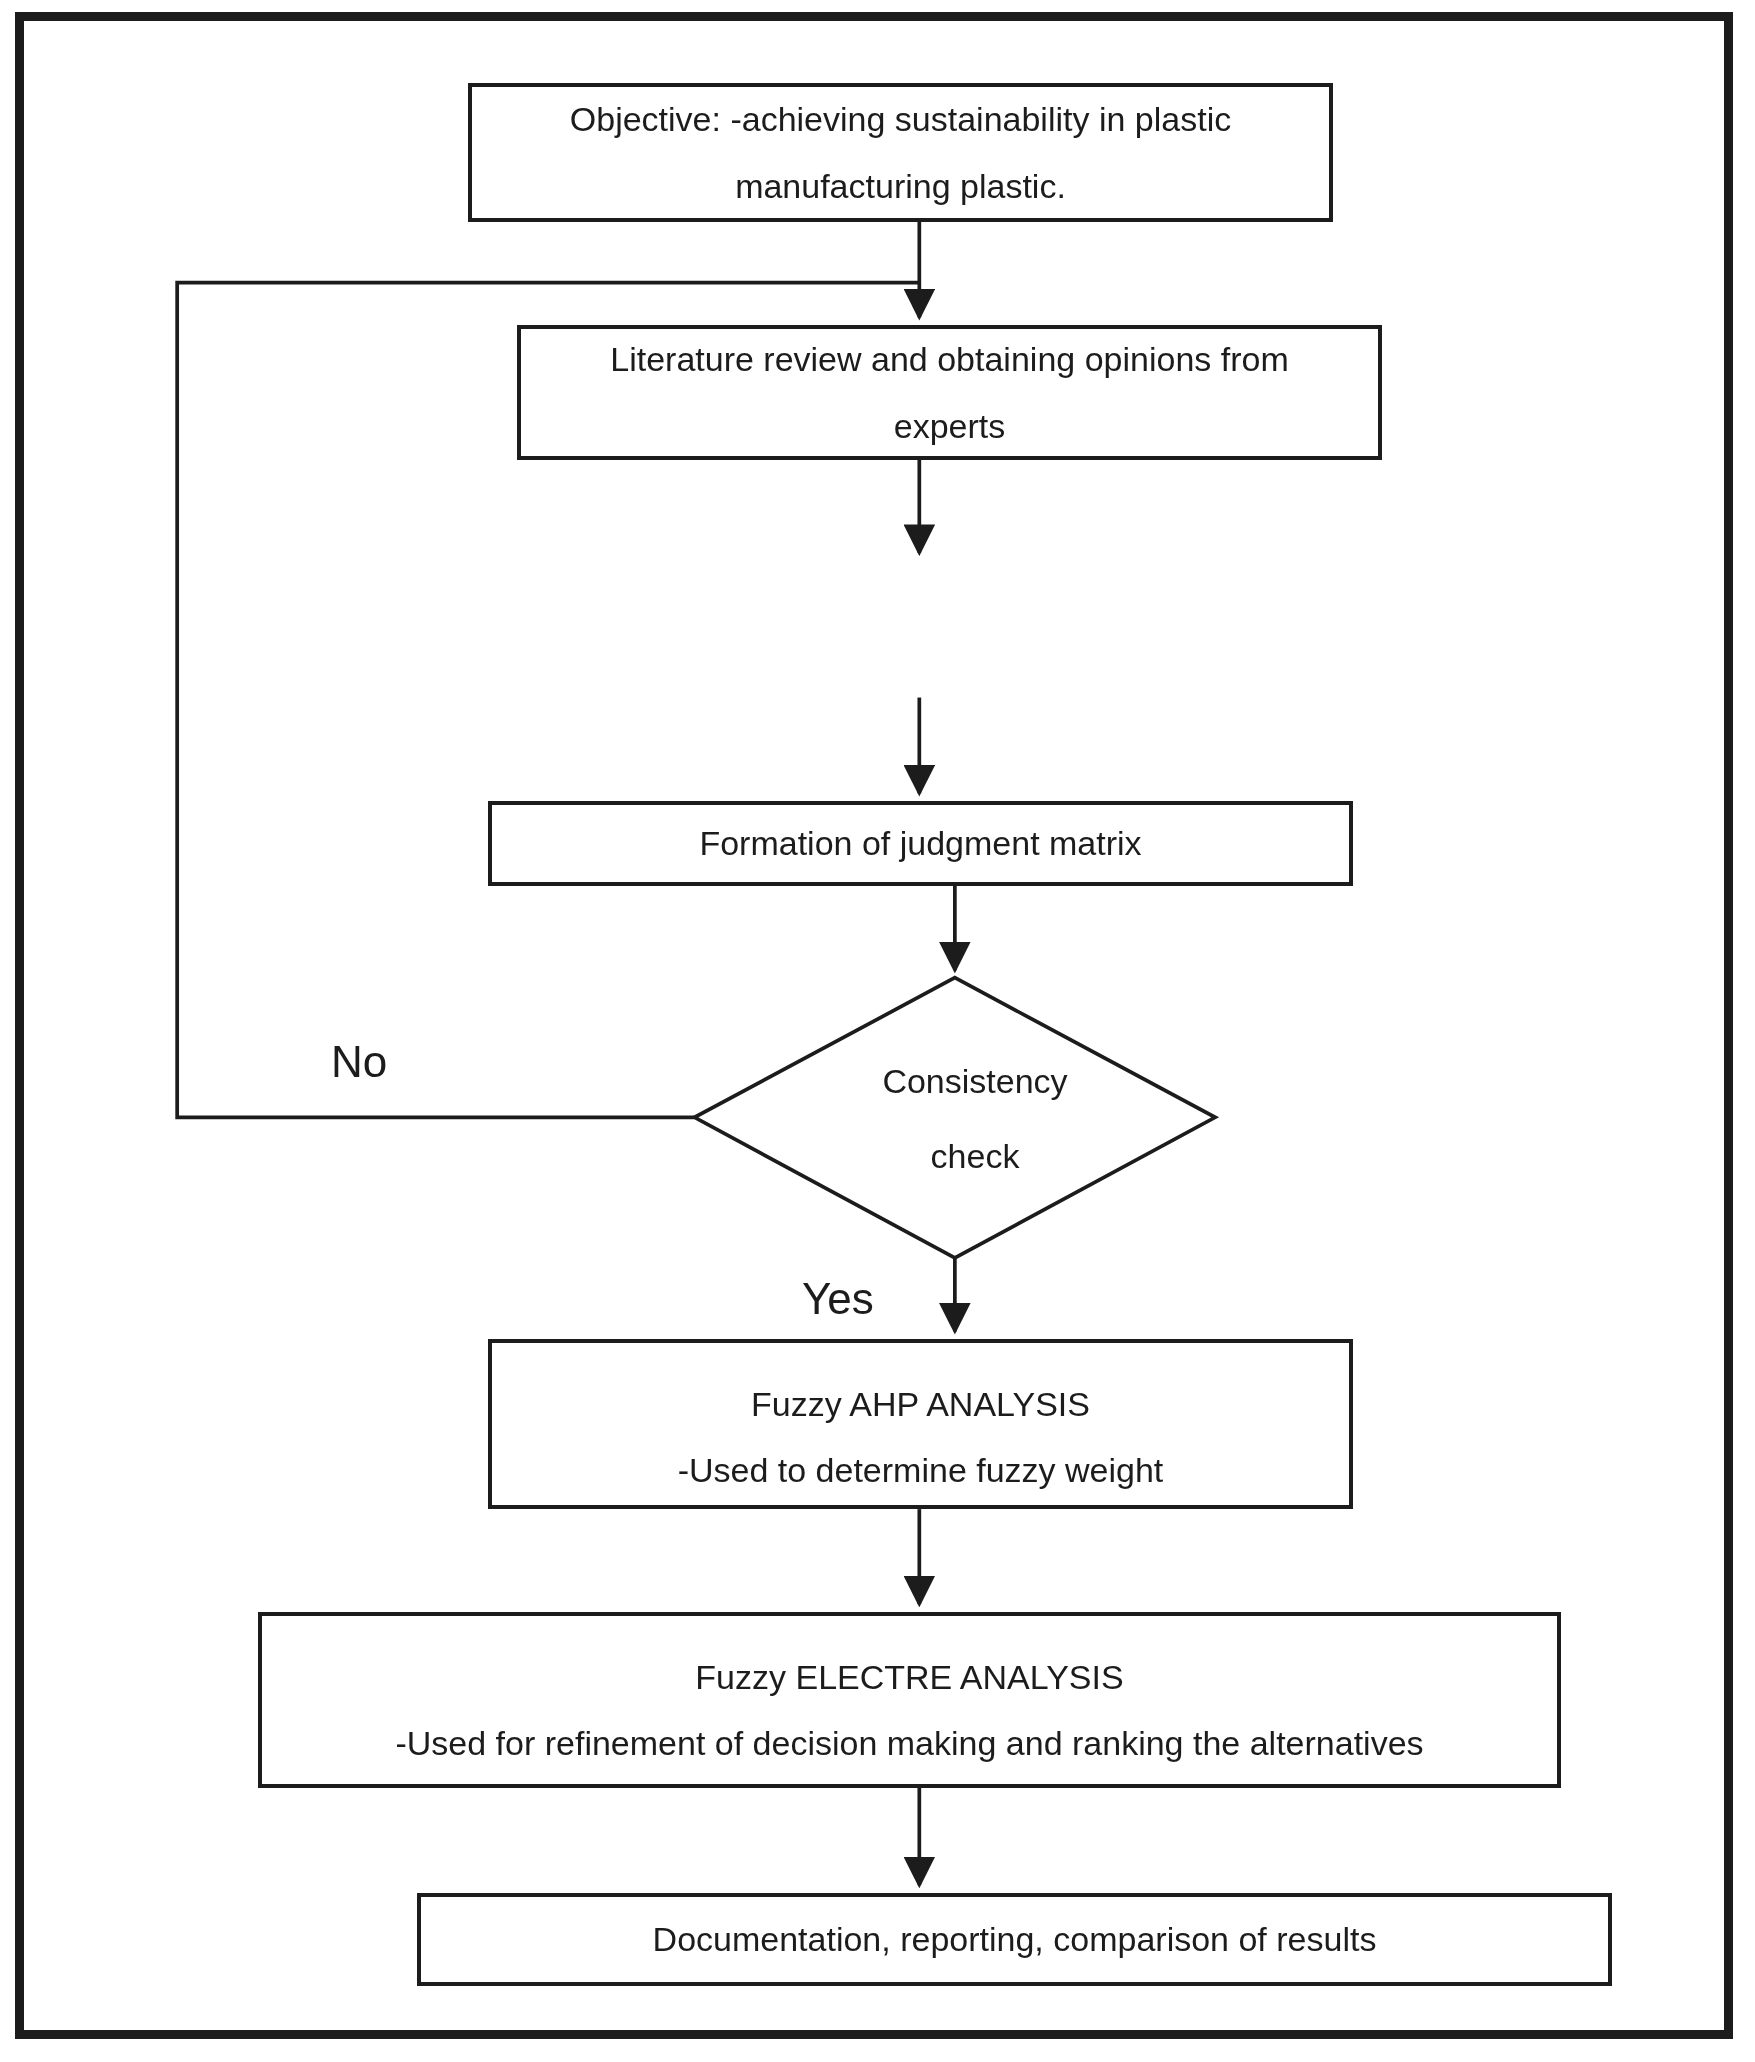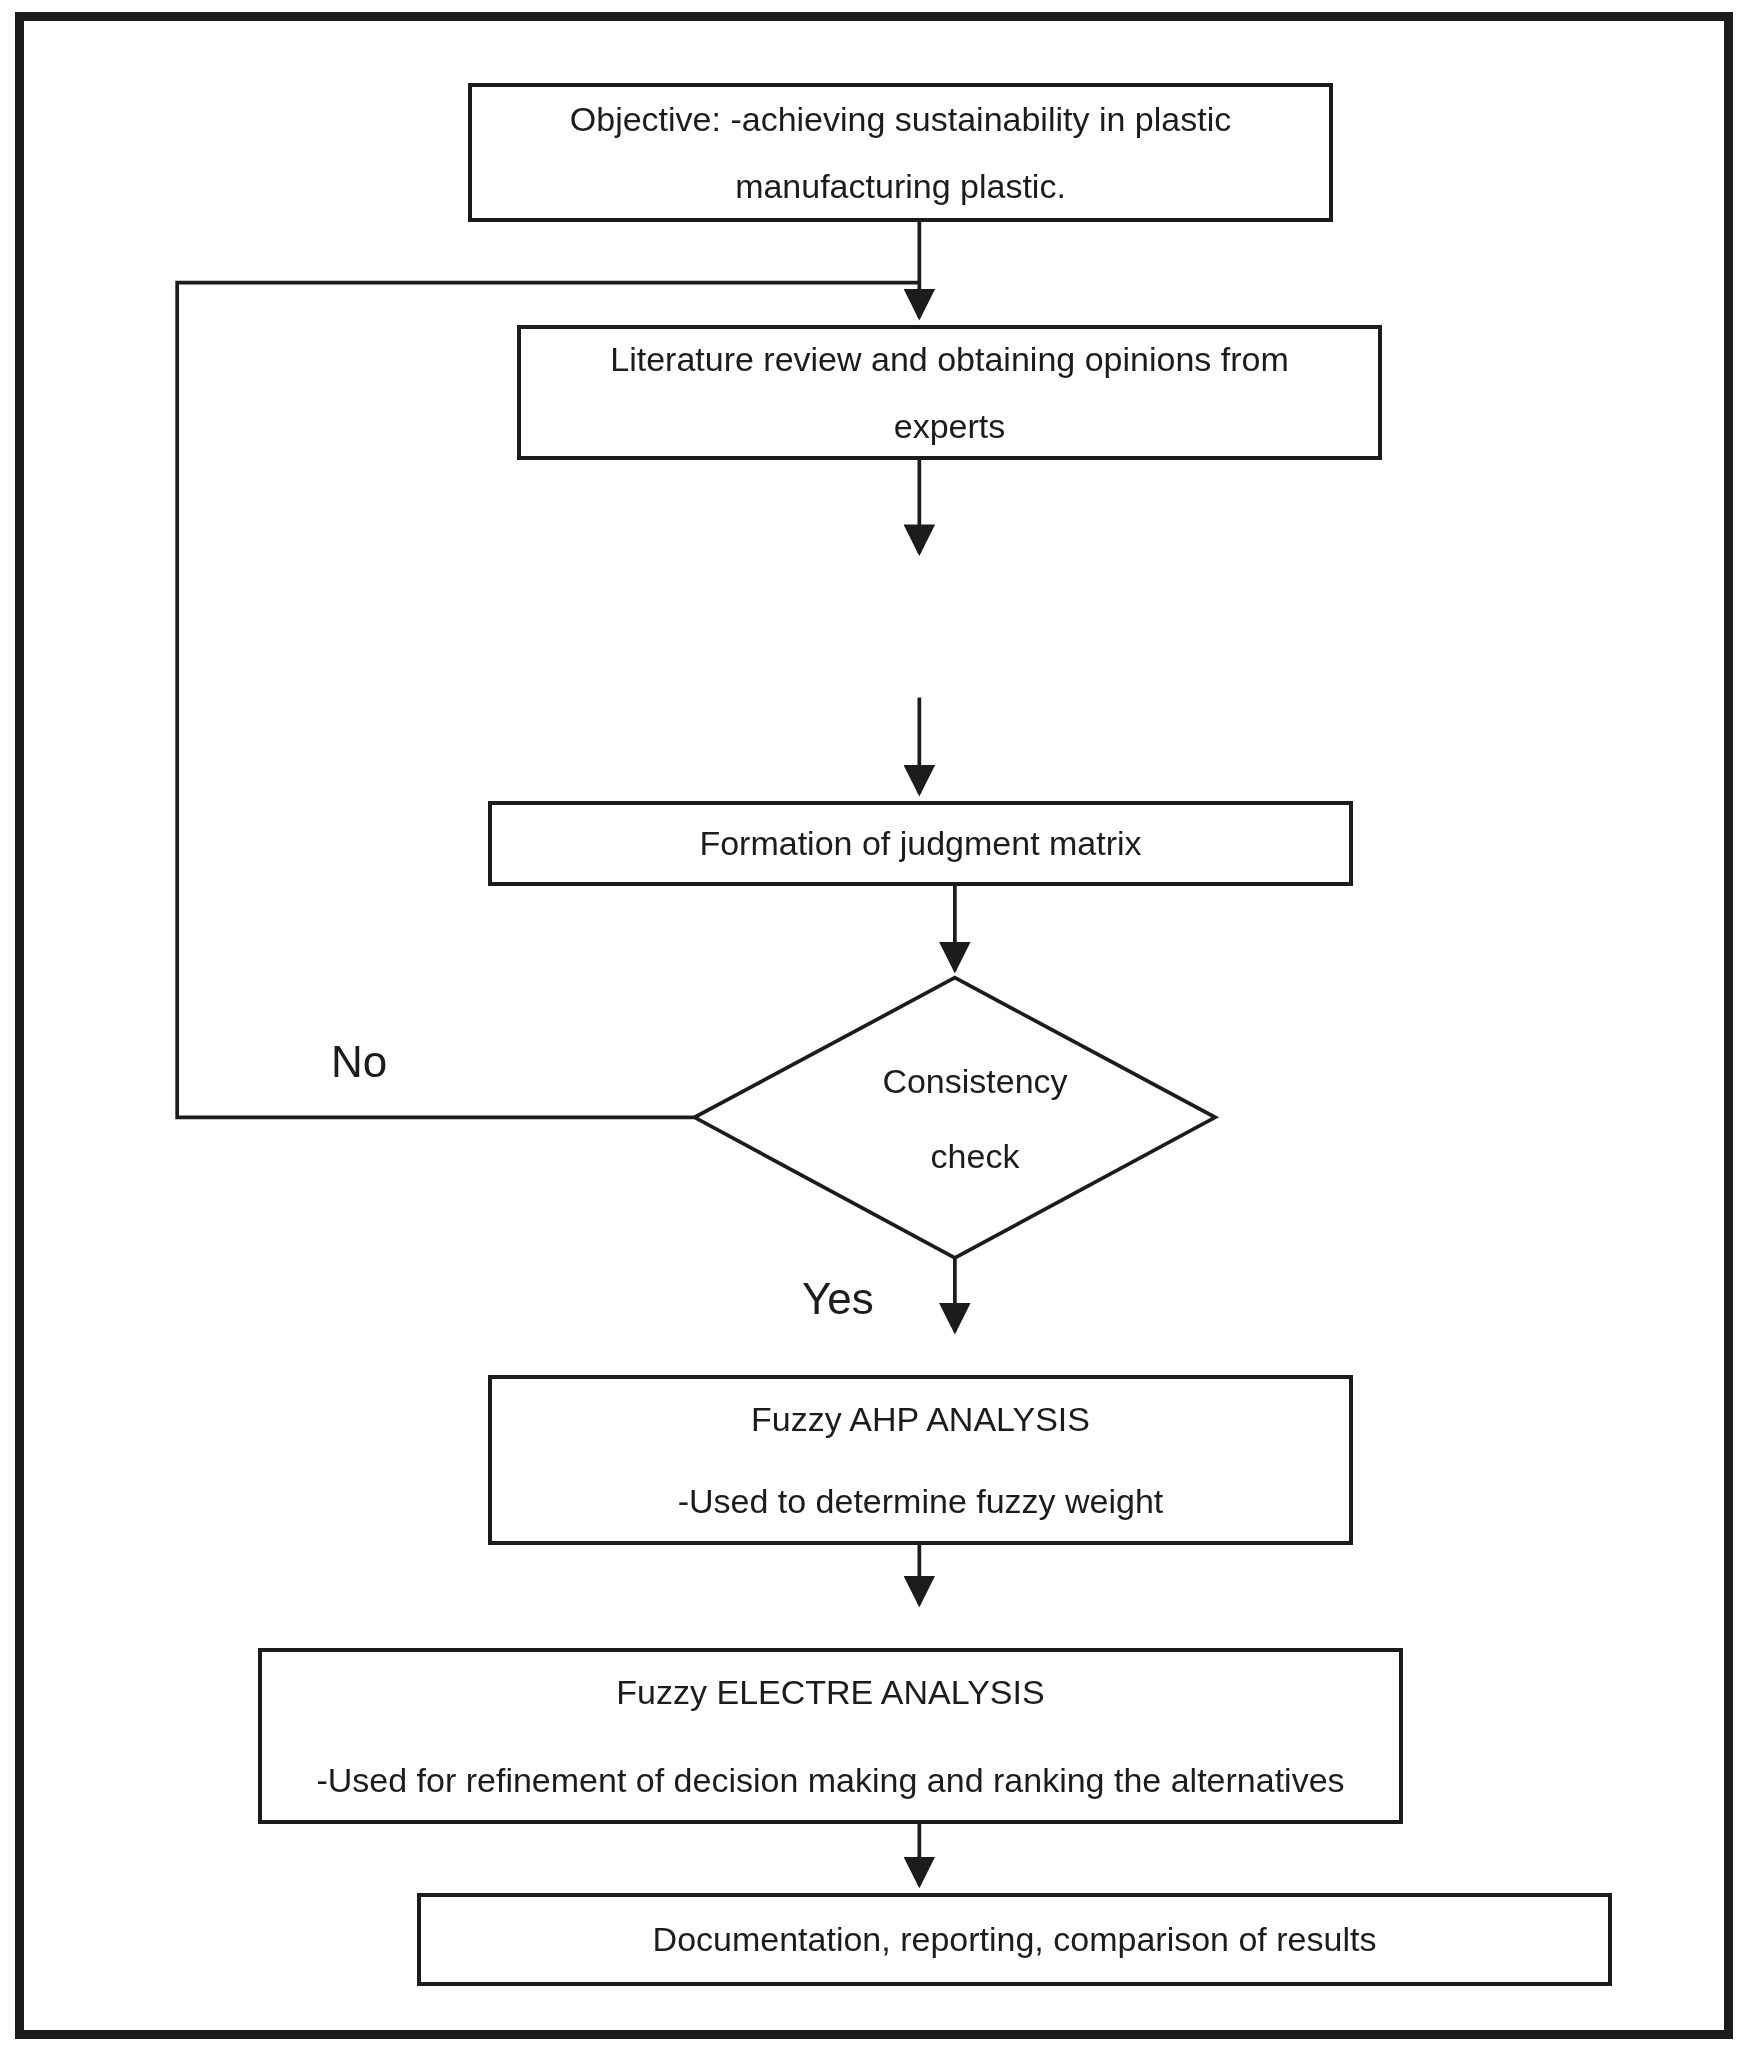--- a/index.html
+++ b/index.html
@@ -38,22 +38,21 @@
     display: flex;
     flex-direction: column;
     align-items: center;
     justify-content: center;
     text-align: center;
     font-size: 34px;
   }
   .node .ln { line-height: 1.95; white-space: nowrap; }
   .node.split {
     justify-content: space-between;
-    padding: 7px 0;
-    margin-top: 36px;
+    padding: 28px 0;
   }
   .edge-label {
     position: absolute;
     font-size: 44px;
     line-height: 1;
     white-space: nowrap;
   }
   .diamond-label {
     position: absolute;
     left: 707px;
@@ -135,21 +134,21 @@
   </div>
 
   <div class="edge-label" style="left:331px; top:1040px;">No</div>
   <div class="edge-label" style="left:802px; top:1277px;">Yes</div>
 
   <div class="node split" style="left:488px; top:1339px; width:865px; height:170px;">
     <span class="ln">Fuzzy AHP ANALYSIS</span>
     <span class="ln">-Used to determine fuzzy weight</span>
   </div>
 
-  <div class="node split" style="left:258px; top:1612px; width:1145px; height:176px;">
+  <div class="node split" style="left:258px; top:1612px; width:1303px; height:176px;">
     <span class="ln">Fuzzy ELECTRE ANALYSIS</span>
     <span class="ln">-Used for refinement of decision making and ranking the alternatives</span>
   </div>
 
   <div class="node" style="left:417px; top:1893px; width:1195px; height:93px;">
     <span class="ln">Documentation, reporting, comparison of results</span>
   </div>
 
 </div>
 

